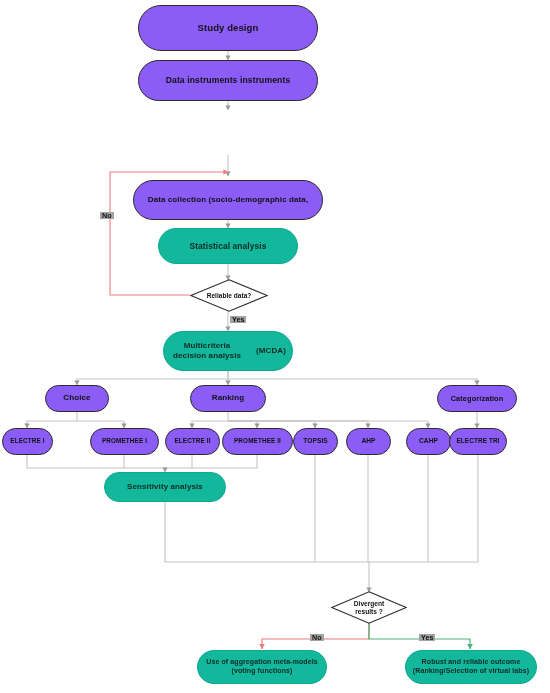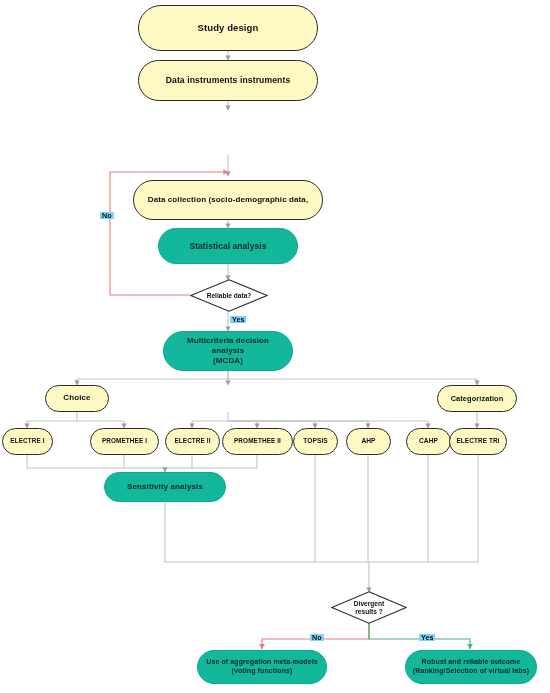--- a/index.html
+++ b/index.html
@@ -11,21 +11,21 @@
   }
   #stage{position:relative;width:550px;height:693px;}
   svg.edges{position:absolute;left:0;top:0;width:550px;height:693px;pointer-events:none;}
 
   .node{
     position:absolute;
     box-sizing:border-box;
     display:flex;align-items:center;justify-content:center;
     text-align:center;
     border:1.3px solid #2b2b2b;
-    background:#fef9c3;
+    background:#8b5cf6;
     color:#111111;
     font-weight:bold;
     line-height:1.28;
     letter-spacing:.1px;
   }
   .node.teal{
     background:#12b79c;
     border-color:#0fa98f;
     color:#0a2a25;
   }
@@ -42,21 +42,21 @@
   .diamond .dshape{
     position:absolute;left:0;top:0;width:100%;height:100%;
   }
   .diamond .dtext{position:relative;z-index:2;}
 
   .edgelabel{
     position:absolute;
     font-size:7.2px;
     font-weight:bold;
     color:#111;
-    background:#7dd3fc;
+    background:#a3a3a3;
     padding:0 2px;
     line-height:1;
   }
 </style>
 </head>
 <body>
 
 <div id="stage">
 
   <svg class="edges" viewBox="0 0 550 693">
@@ -145,29 +145,32 @@
     <span class="lbl">Statistical analysis</span>
   </div>
 
   <div class="diamond" style="left:190px;top:279px;width:78px;height:33px;font-size:6.6px;">
     <svg class="dshape" viewBox="0 0 78 33" preserveAspectRatio="none">
       <polygon points="39,0.8 77.2,16.5 39,32.2 0.8,16.5" fill="#ffffff" stroke="#2b2b2b" stroke-width="1.2"></polygon>
     </svg>
     <span class="dtext">Reliable data?</span>
   </div>
 
-  <div class="node teal" style="left:163px;top:331px;width:130px;height:40px;border-radius:20px;font-size:8px;flex-direction:column;">
+  <div class="node teal" style="left:163px;top:331px;width:130px;height:40px;border-radius:20px;font-size:8px;flex-direction:row;">
     <span class="lbl">Multicriteria decision analysis</span>
     <span class="lbl">(MCDA)</span>
   </div>
 
   <div class="node" style="left:45px;top:385px;width:64px;height:27px;border-radius:13.5px;font-size:8px;">
     <span class="lbl">Choice</span>
   </div>
 
+  <div class="node" style="left:190px;top:385px;width:76px;height:27px;border-radius:13.5px;font-size:8px;">
+    <span class="lbl">Ranking</span>
+  </div>
 
   <div class="node" style="left:437px;top:385px;width:80px;height:27px;border-radius:13.5px;font-size:7.4px;">
     <span class="lbl">Categorization</span>
   </div>
 
   <div class="node" style="left:2px;top:428px;width:51px;height:27px;border-radius:13.5px;font-size:6.4px;">
     <span class="lbl">ELECTRE I</span>
   </div>
 
   <div class="node" style="left:90px;top:428px;width:69px;height:27px;border-radius:13.5px;font-size:6.4px;">

